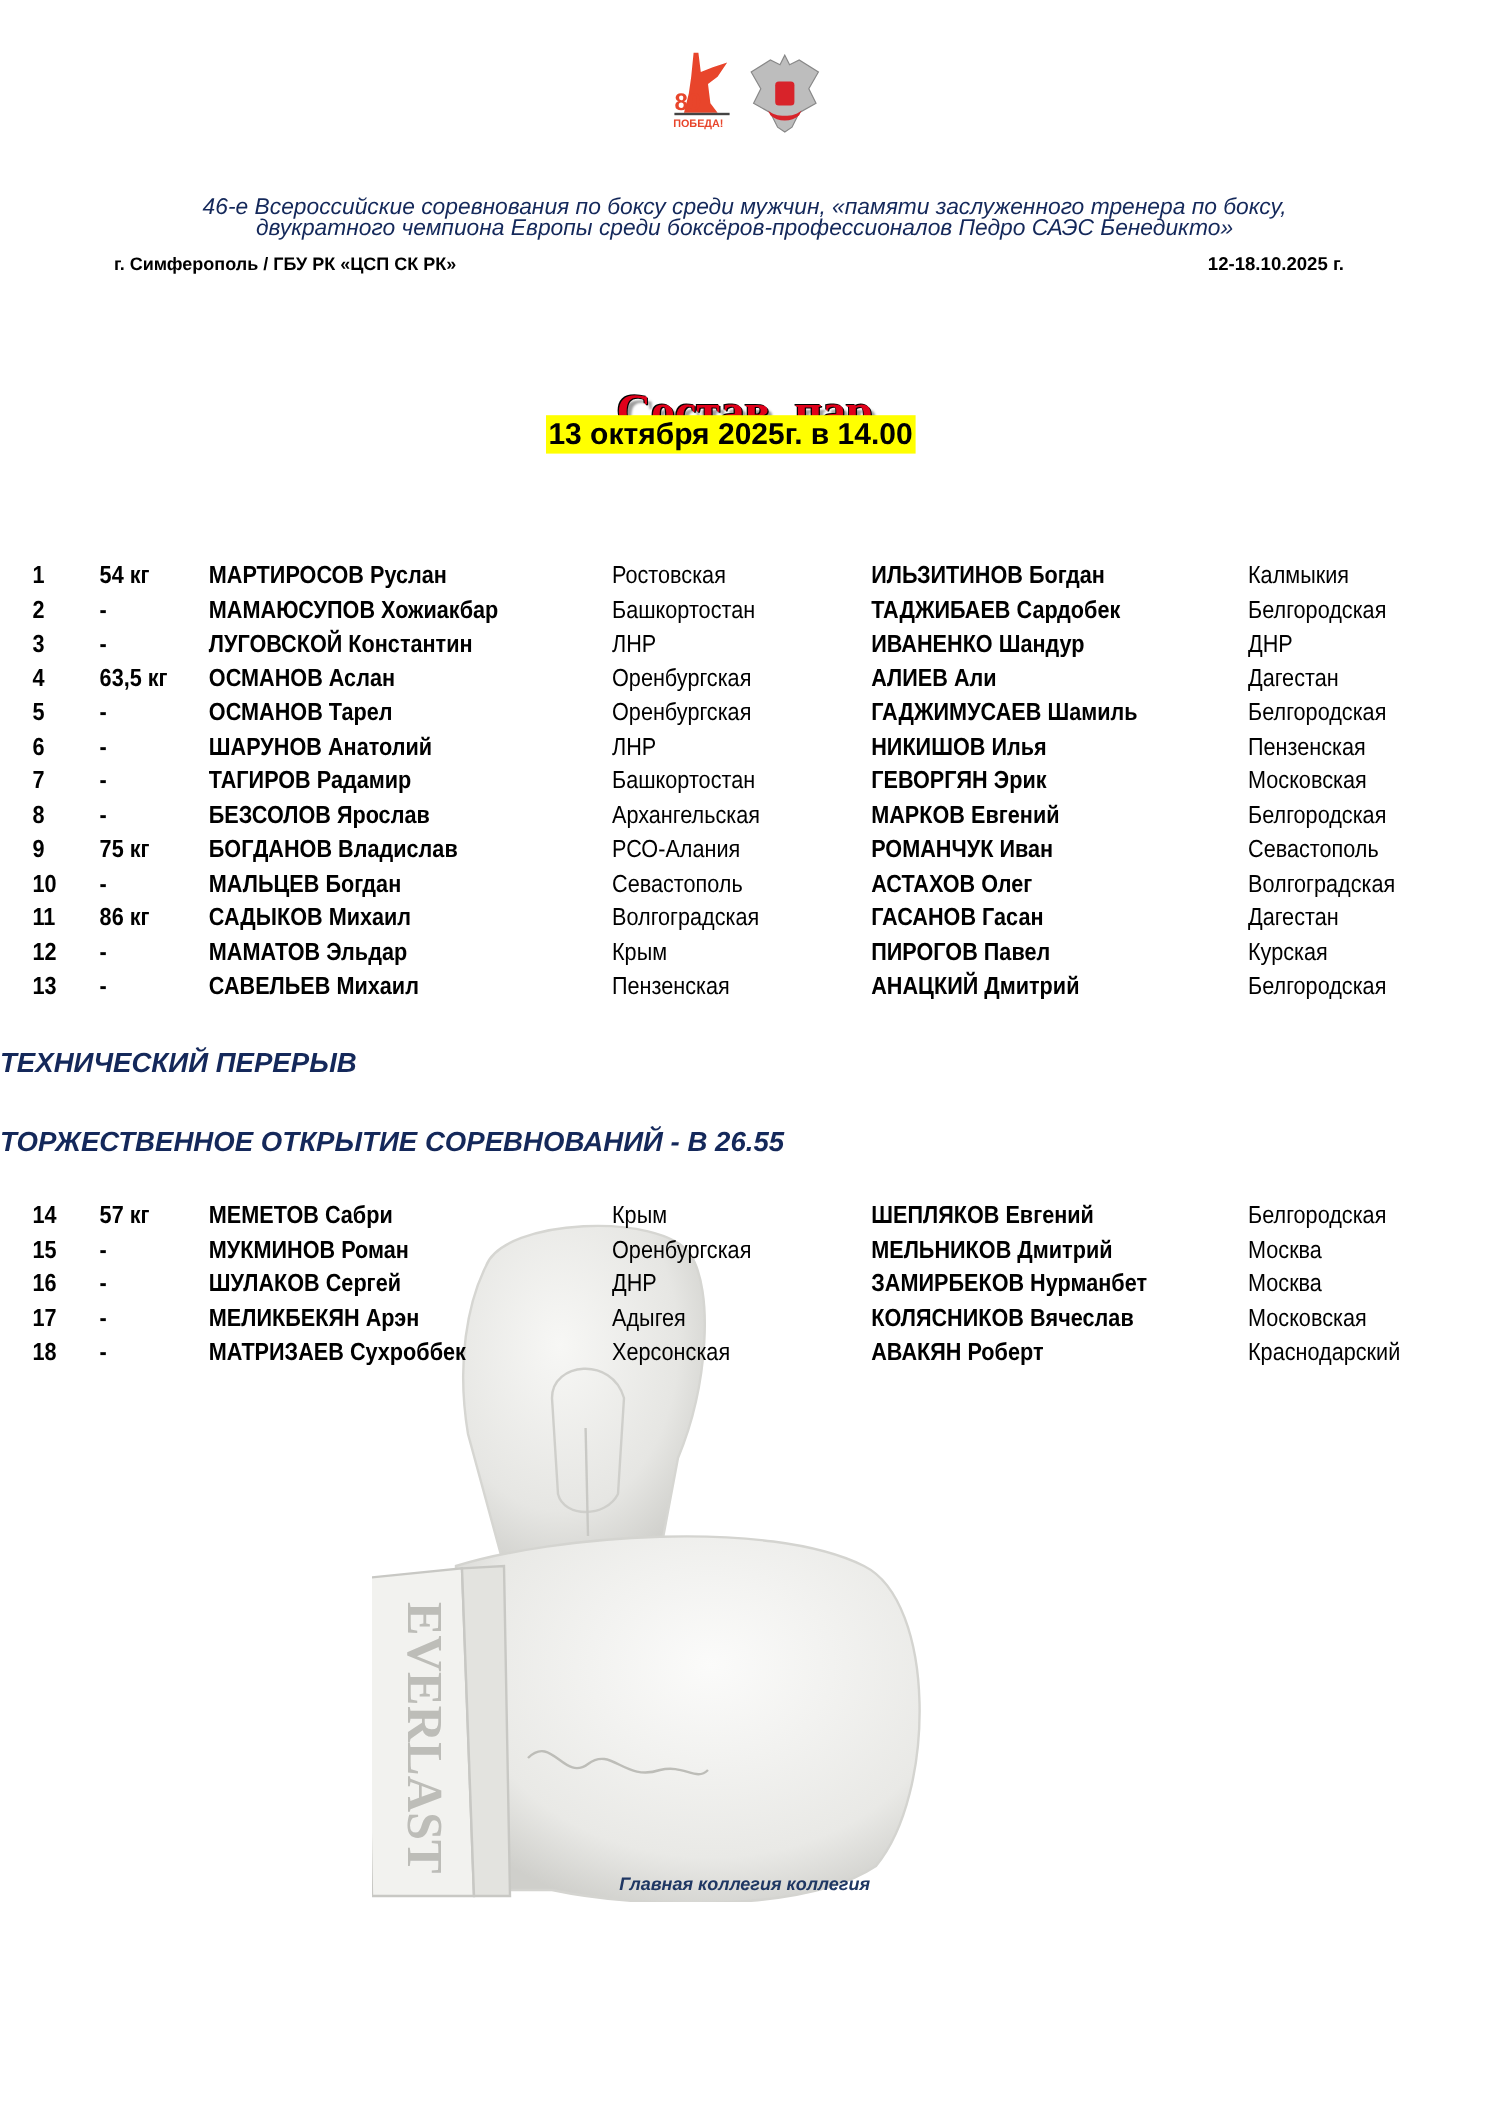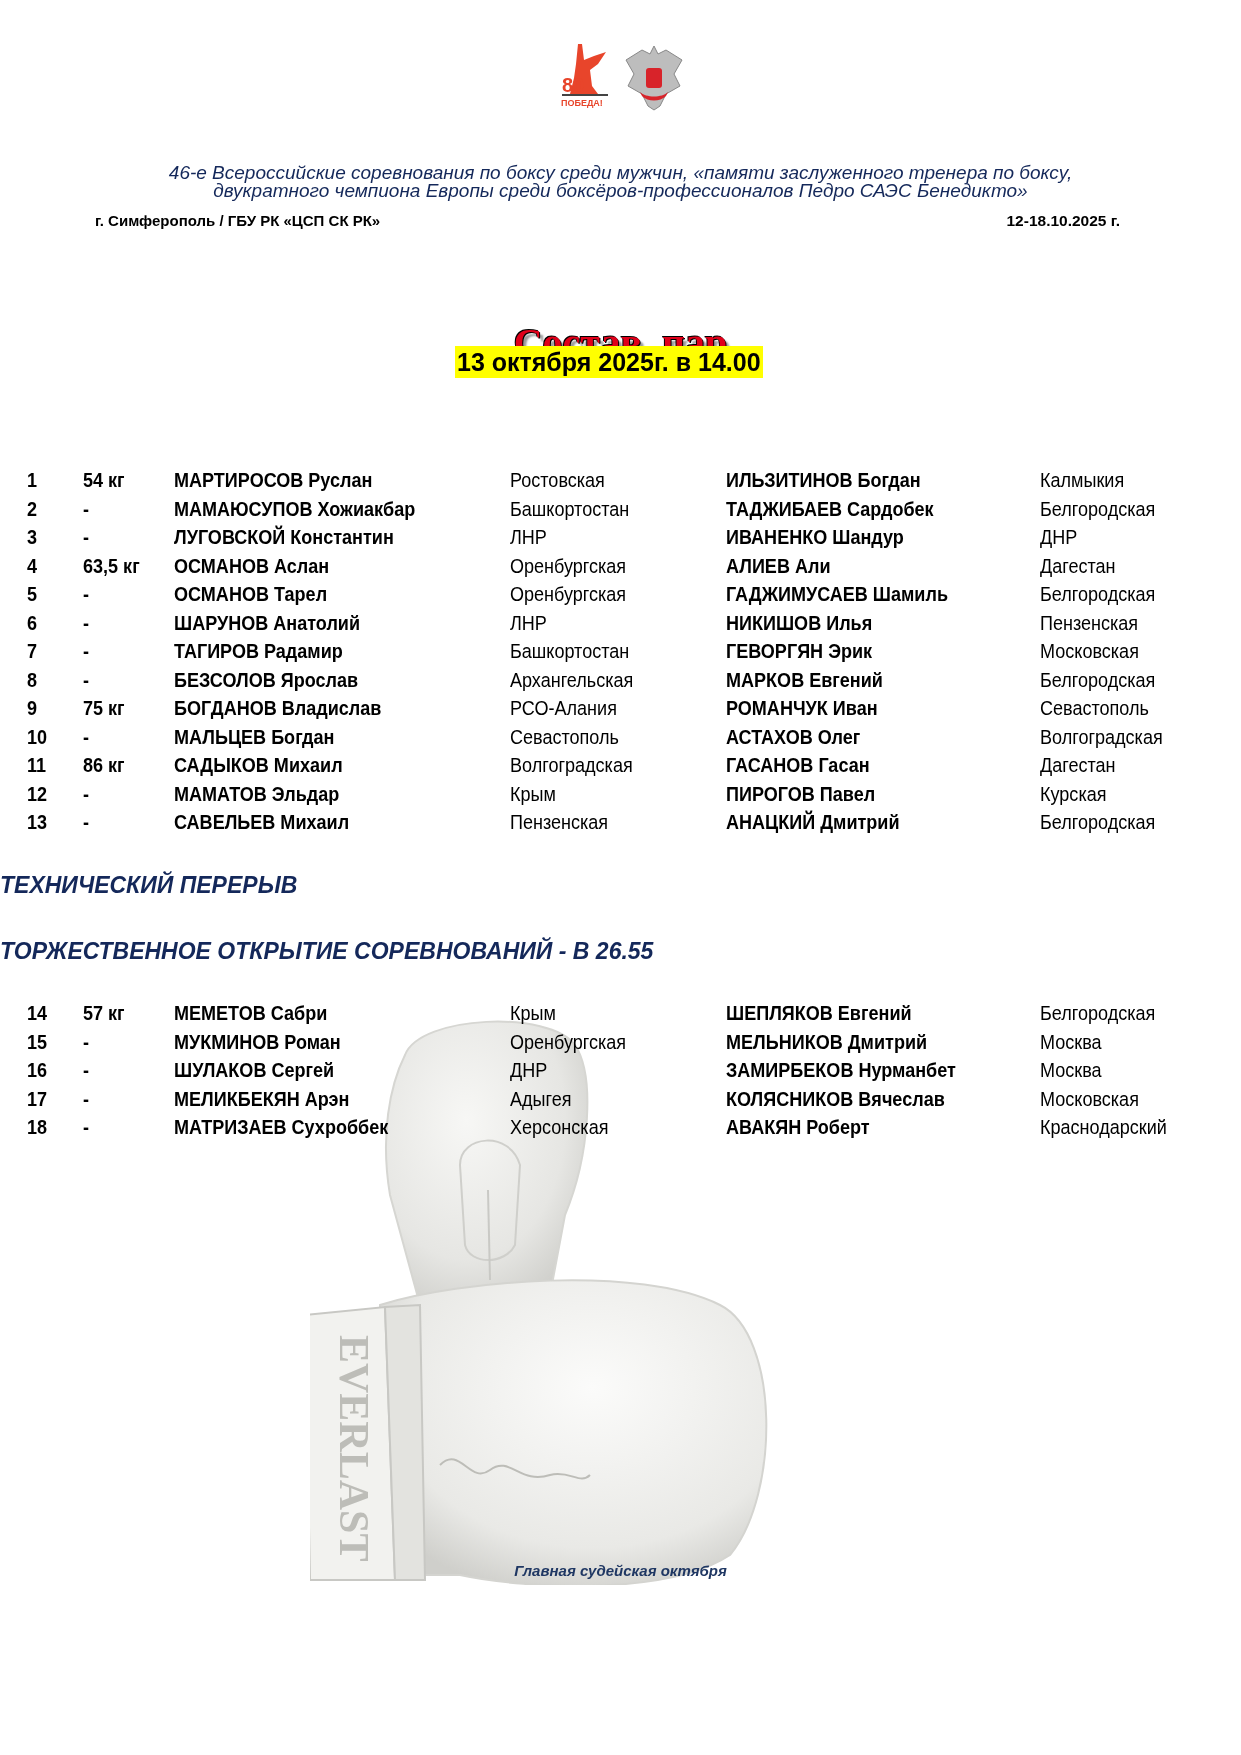--- a/index.html
+++ b/index.html
@@ -232,13 +232,13 @@
   <div class="row" style="top:1113px">
     <span class="c-num">18</span>
     <span class="c-w">-</span>
     <span class="c-n1">МАТРИЗАЕВ Сухроббек</span>
     <span class="c-r1">Херсонская</span>
     <span class="c-n2">АВАКЯН Роберт</span>
     <span class="c-r2">Краснодарский</span>
   </div>
 </div>
 
-<div class="abs footer">Главная судейская октября</div>
+<div class="abs footer">Главная коллегия коллегия</div>
 
 </body></html>

